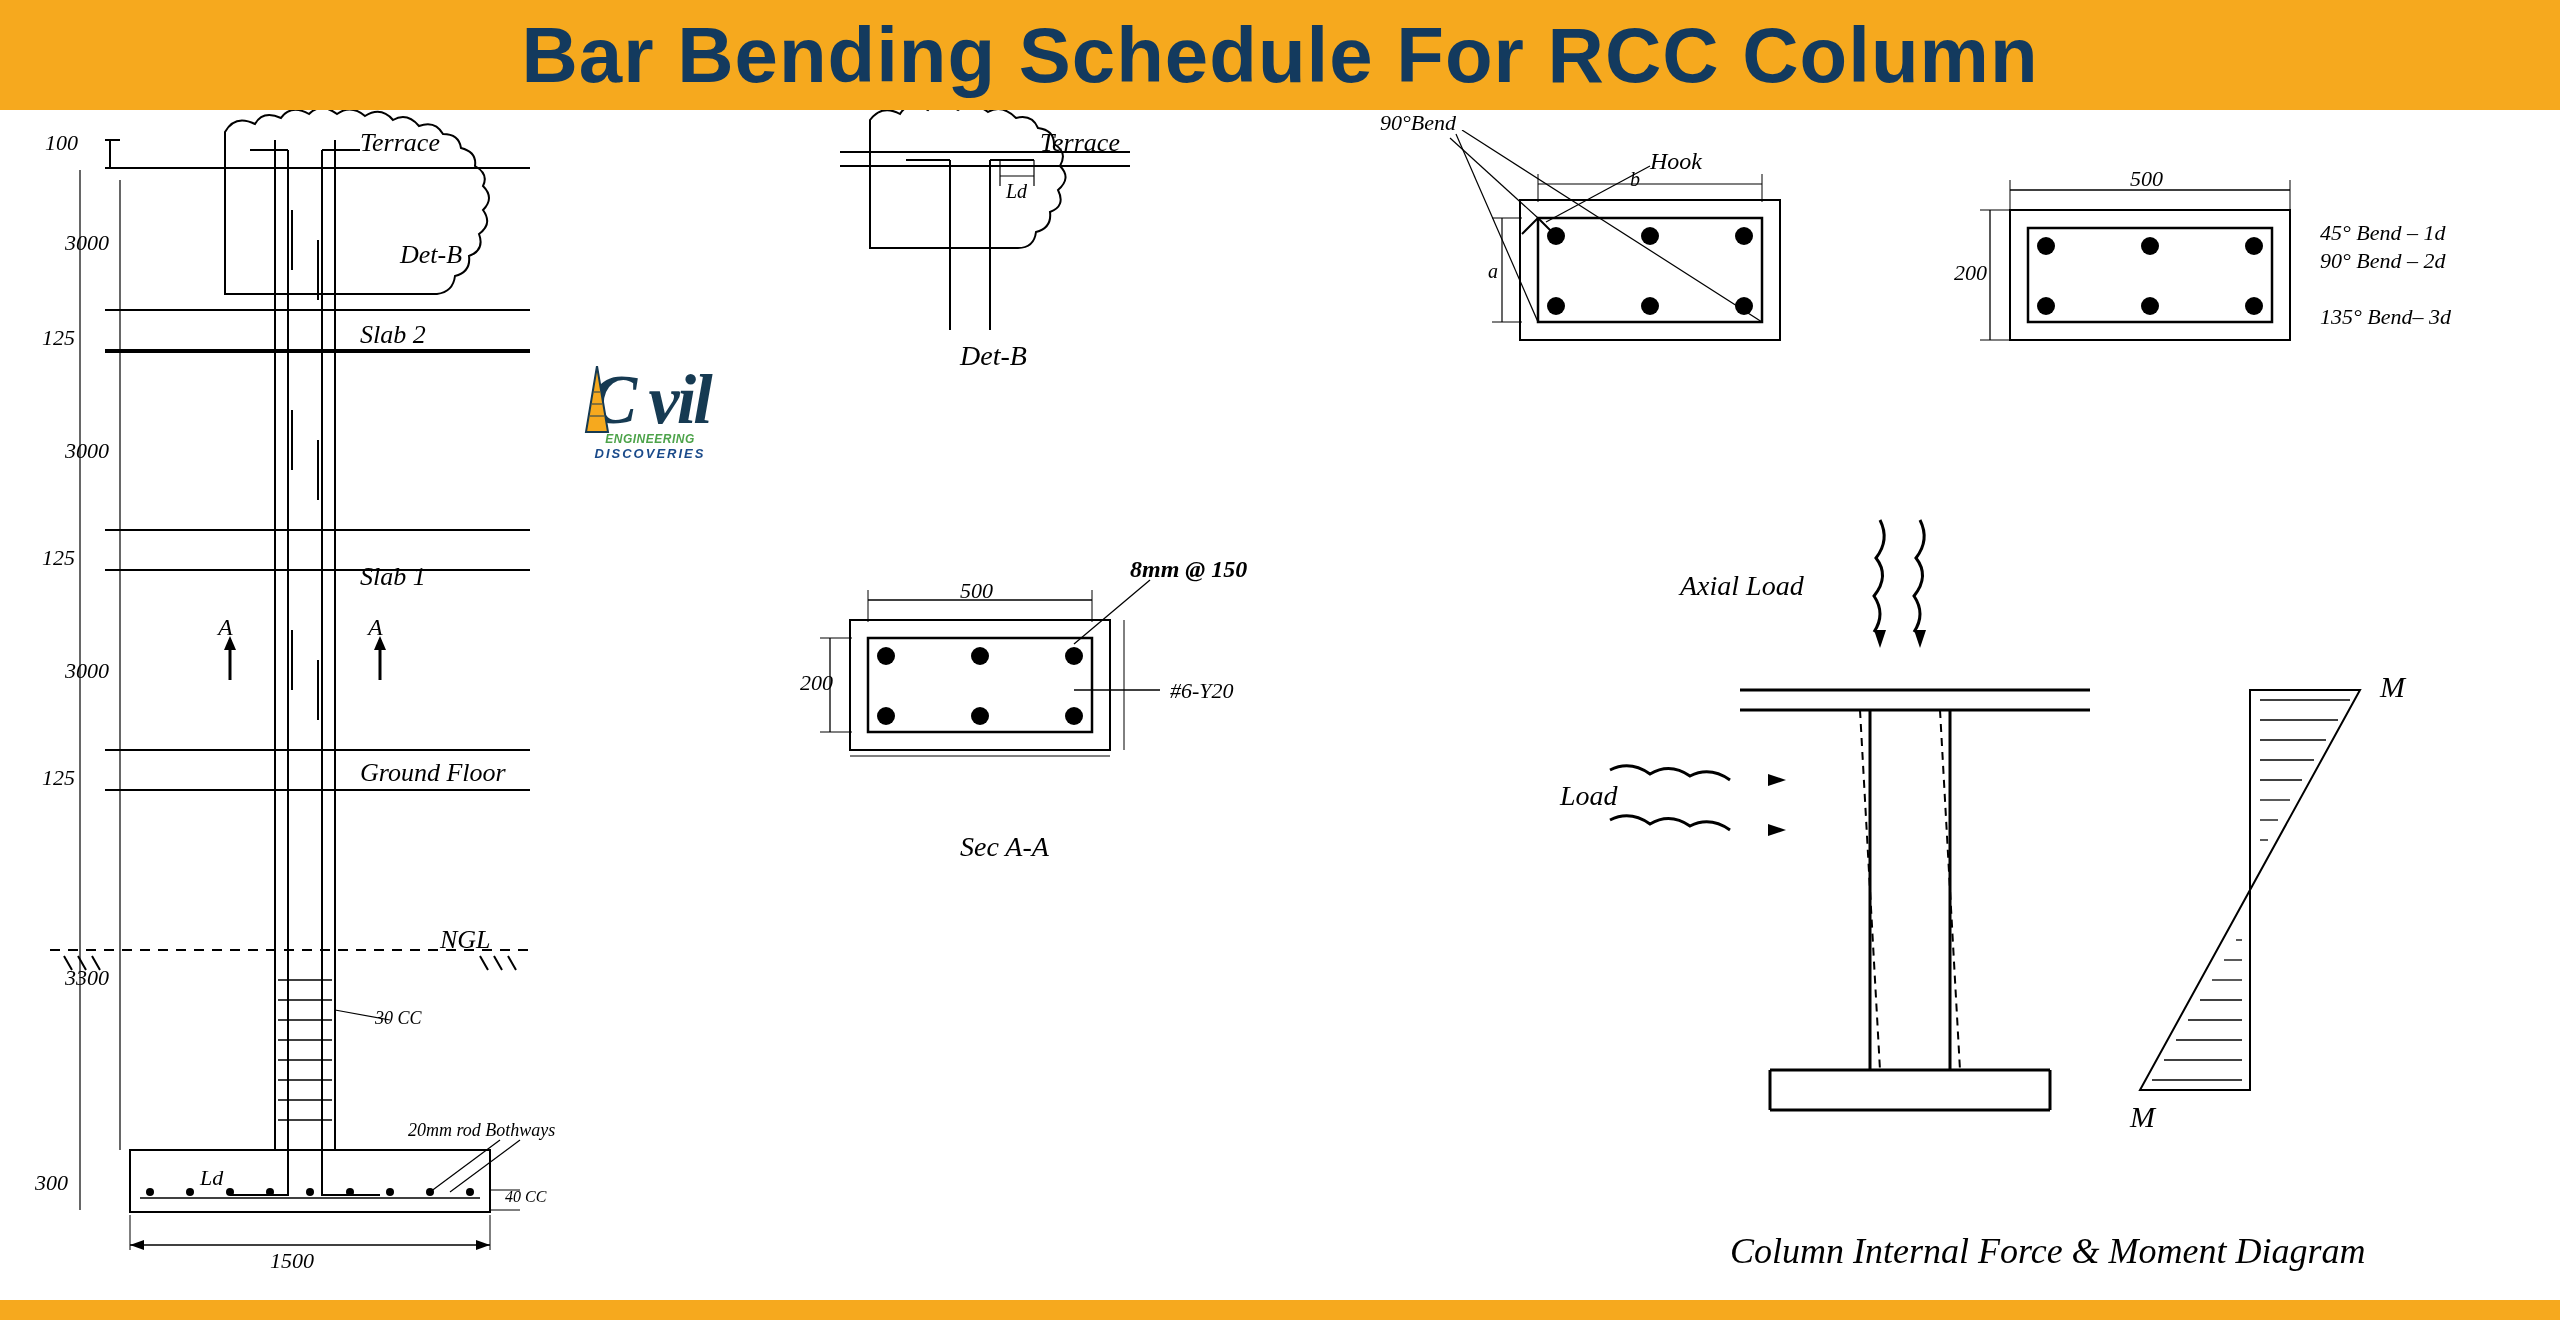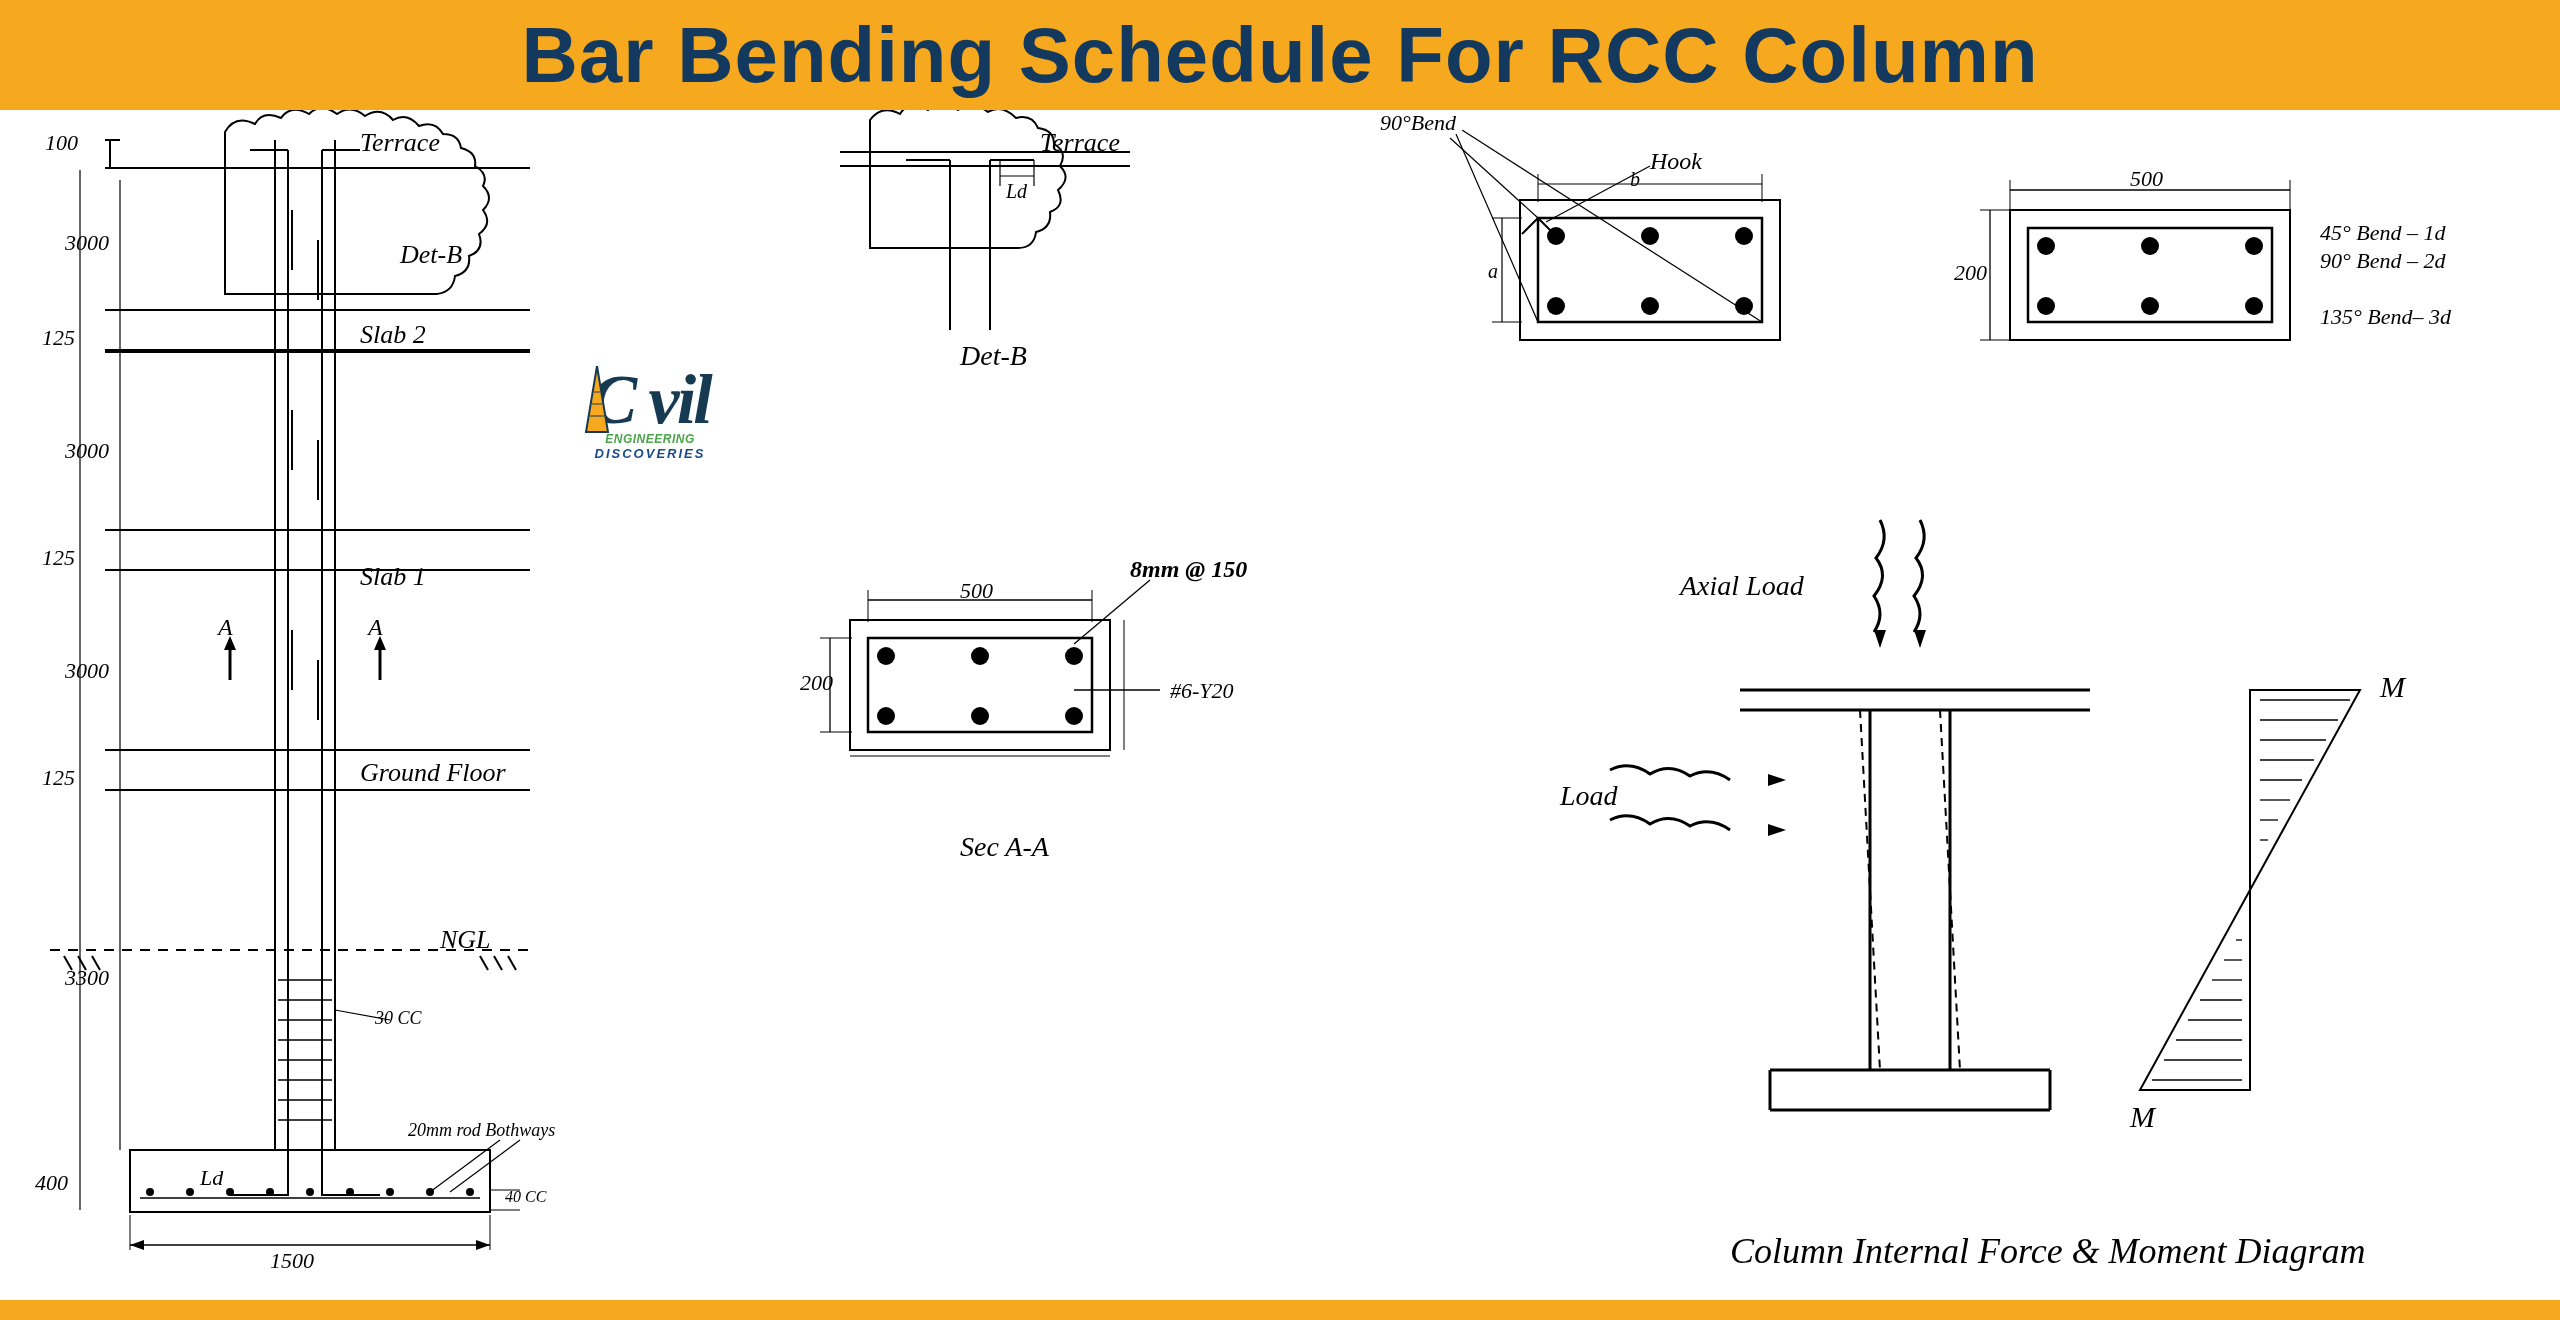--- a/index.html
+++ b/index.html
@@ -142,21 +142,21 @@
   </svg>
 
   <span class="abs dim-text" style="left:45px;top:20px;">100</span>
   <span class="abs dim-text" style="left:65px;top:120px;">3000</span>
   <span class="abs dim-text" style="left:42px;top:215px;">125</span>
   <span class="abs dim-text" style="left:65px;top:328px;">3000</span>
   <span class="abs dim-text" style="left:42px;top:435px;">125</span>
   <span class="abs dim-text" style="left:65px;top:548px;">3000</span>
   <span class="abs dim-text" style="left:42px;top:655px;">125</span>
   <span class="abs dim-text" style="left:65px;top:855px;">3300</span>
-  <span class="abs dim-text" style="left:35px;top:1060px;">400</span>
+  <span class="abs dim-text" style="left:35px;top:1060px;">300</span>
   <span class="abs dim-text" style="left:270px;top:1138px;">1500</span>
 
   <span class="abs lbl" style="left:360px;top:18px;">Terrace</span>
   <span class="abs lbl" style="left:400px;top:130px;">Det-B</span>
   <span class="abs lbl" style="left:360px;top:210px;">Slab 2</span>
   <span class="abs lbl" style="left:360px;top:452px;">Slab 1</span>
   <span class="abs lbl" style="left:360px;top:648px;">Ground Floor</span>
   <span class="abs lbl" style="left:440px;top:815px;">NGL</span>
   <span class="abs lbl" style="left:218px;top:504px;font-size:24px;">A</span>
   <span class="abs lbl" style="left:368px;top:504px;font-size:24px;">A</span>

